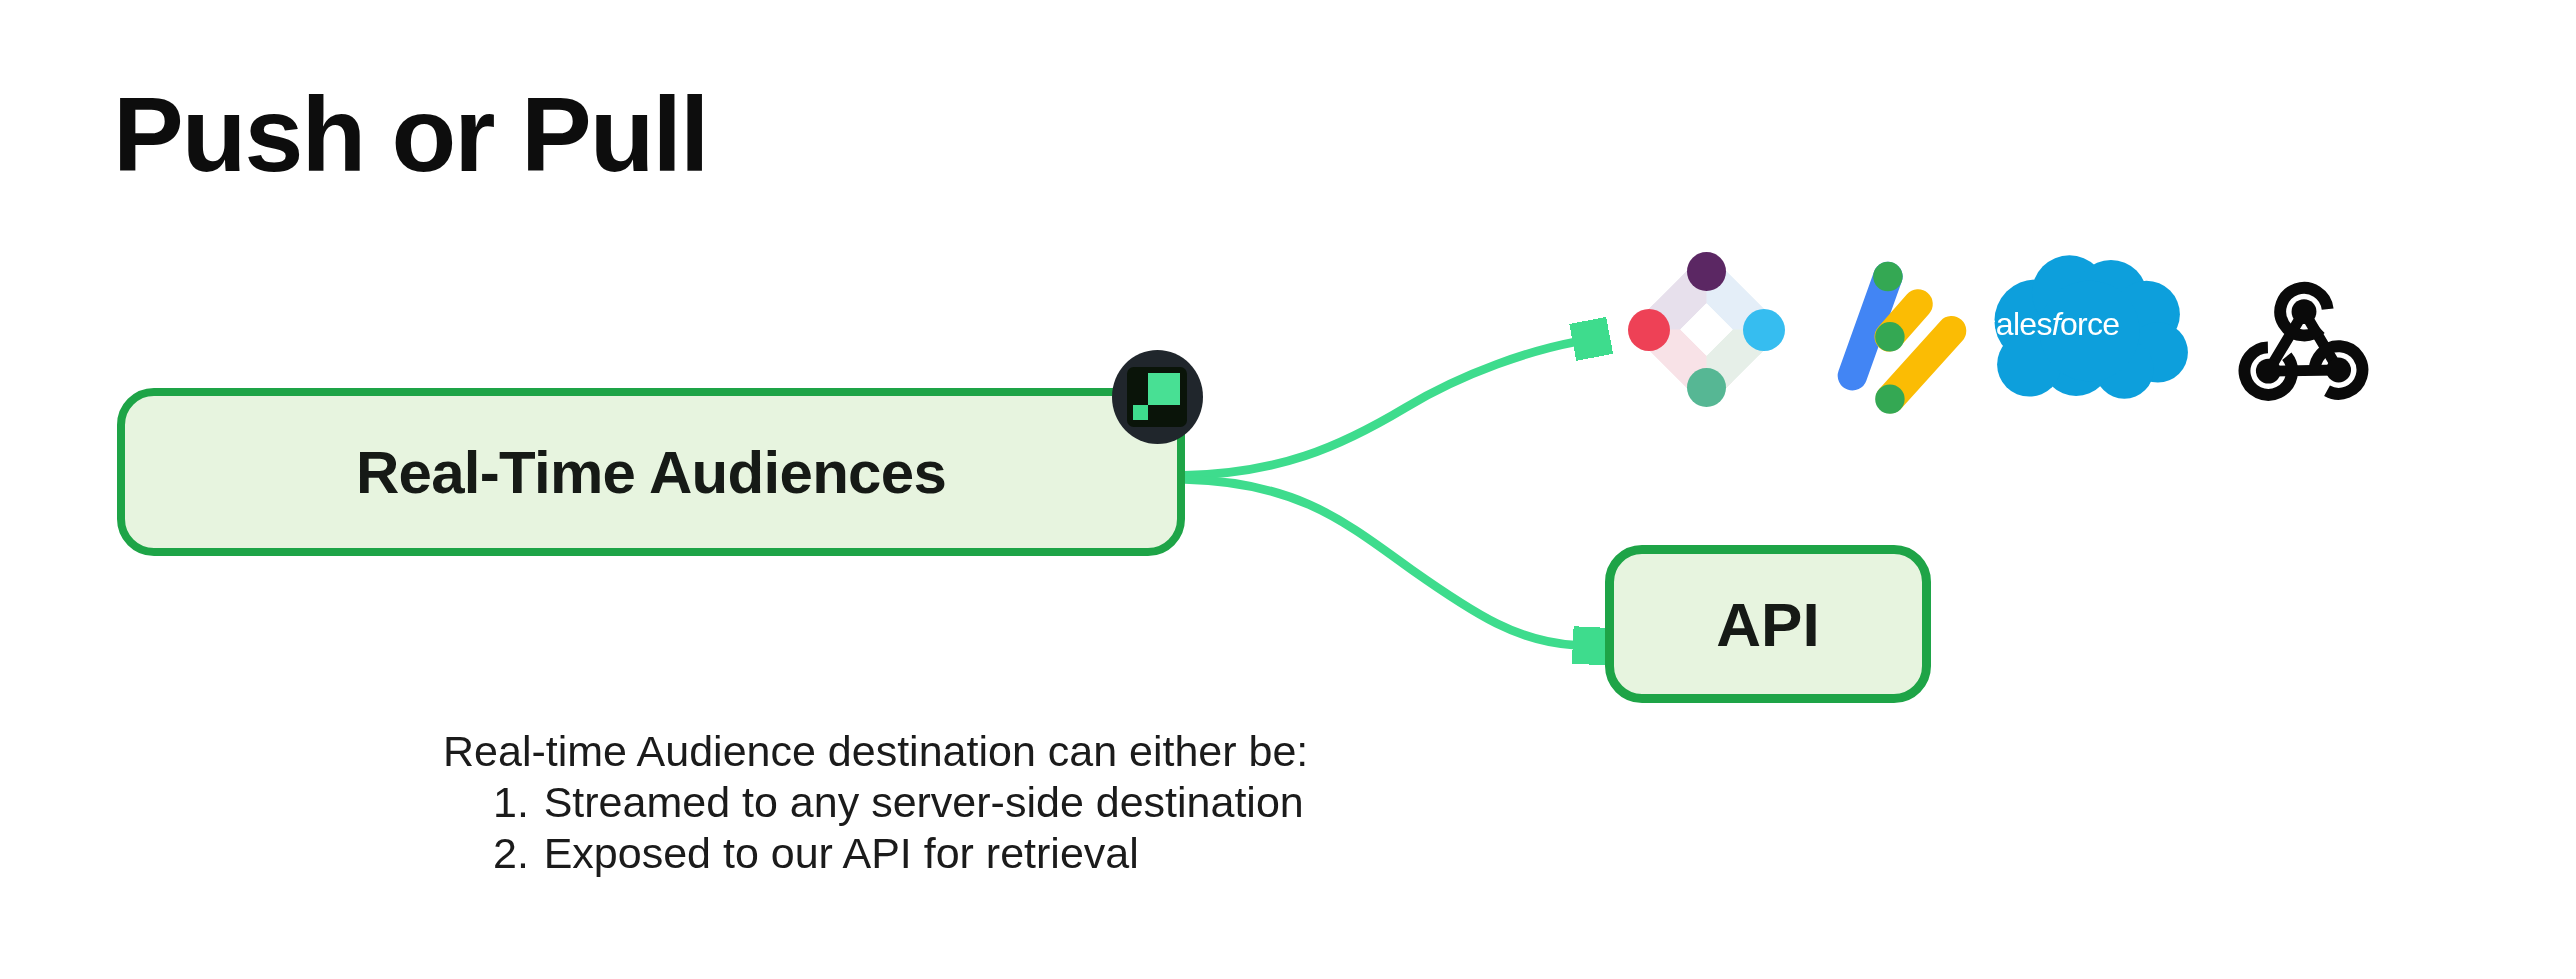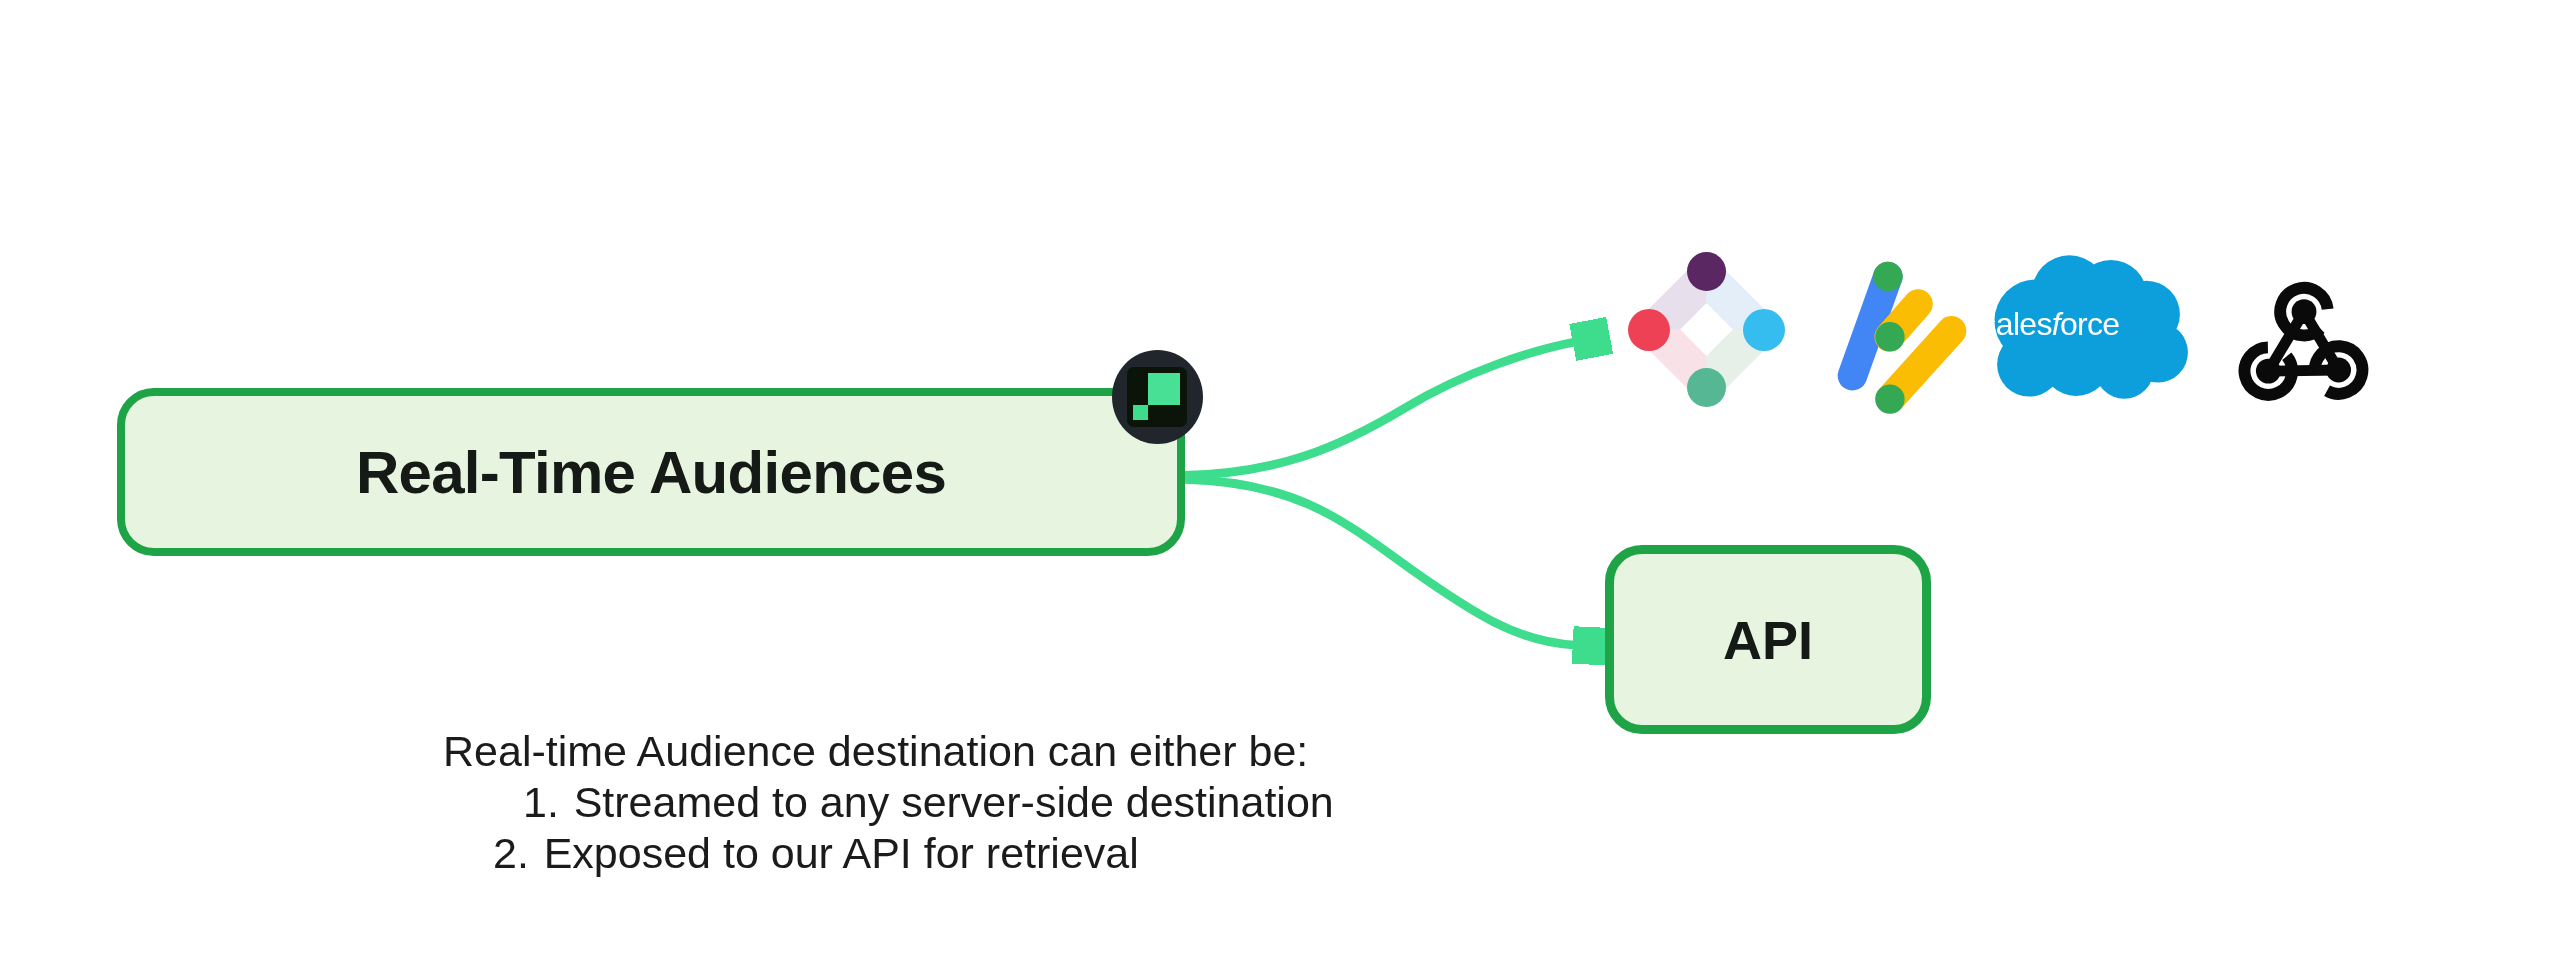--- a/index.html
+++ b/index.html
@@ -15,21 +15,21 @@
     color:#0d0d0d;line-height:1.05;white-space:nowrap;
   }
 
   
   .flowbox{
     box-sizing:border-box;border:8.7px solid #1ea447;background:#e7f4df;
     border-radius:37px;display:flex;align-items:center;justify-content:center;
     color:#161a16;font-weight:700;
   }
   #source-box{left:117px;top:388px;width:1068px;height:168px;font-size:60px;letter-spacing:-0.7px;}
-  #api-box{left:1605px;top:545px;width:326px;height:189px;border-width:9.4px;font-size:54px;}
+  #api-box{left:1605px;top:545px;width:326px;height:158px;border-width:9.4px;font-size:62px;}
 
   
   #brand-badge{left:1112px;top:350px;width:91px;height:94px;border-radius:50%;background:#20262c;}
   #brand-badge .tile{position:absolute;left:14.8px;top:17px;width:60px;height:60px;border-radius:6.7px;background:#0a1409;}
   #brand-badge .sq-big{position:absolute;left:21px;top:6px;width:32px;height:32px;background:#48e094;}
   #brand-badge .sq-small{position:absolute;left:6px;top:38px;width:15.4px;height:15.4px;background:#3edc8d;}
 
   
   #arrow-layer{left:0;top:0;width:2576px;height:979px;pointer-events:none;}
   #arrow-layer path{stroke:#3edc8d;stroke-width:13;fill:none;}
@@ -58,30 +58,31 @@
   }
   #sf-wordmark .sf-f{font-style:italic;}
   
   #webhook-logo{left:2237px;top:277px;}
   #webhook-logo .wh-stroke{stroke:#0a0a0a;fill:none;}
   #webhook-logo .wh-fill{fill:#0a0a0a;}
 
   
   #note{left:443px;top:726px;color:#1b1b1b;font-size:43px;font-weight:400;line-height:51px;}
   .note-item{position:absolute;left:50px;white-space:nowrap;}
-  #note-item-1{top:51px;margin-left:30px;}
+  #note-item-1{top:51px;}
   #note-item-2{top:102px;}
   .note-num{display:inline-block;margin-right:14.8px;}
   #note-intro{white-space:nowrap;}
 </style>
 </head>
 <body>
 
 <div id="canvas">
 
+  <div id="title" class="abs">Push or Pull</div>
 
   <svg id="arrow-layer" class="abs" width="2576" height="979" viewBox="0 0 3840 1460" xmlns="http://www.w3.org/2000/svg">
     <defs>
       <marker id="ah" viewBox="0 0 10 10" refX="0.6" refY="5" markerWidth="4.3" markerHeight="4.3" orient="auto" markerUnits="strokeWidth">
         <path id="ah-path" d="M0 0.6 L9.6 5 L0 9.4 L2.7 5 Z"></path>
       </marker>
     </defs>
     <path d="M1766 709 C 1905 706 1995 668 2095 608 C 2185 554 2285 522 2348 510" marker-end="url(#ah)"></path>
     <path d="M1766 715 C 1935 719 2005 778 2105 850 C 2200 917 2265 958 2348 962" marker-end="url(#ah)"></path>
   </svg>

